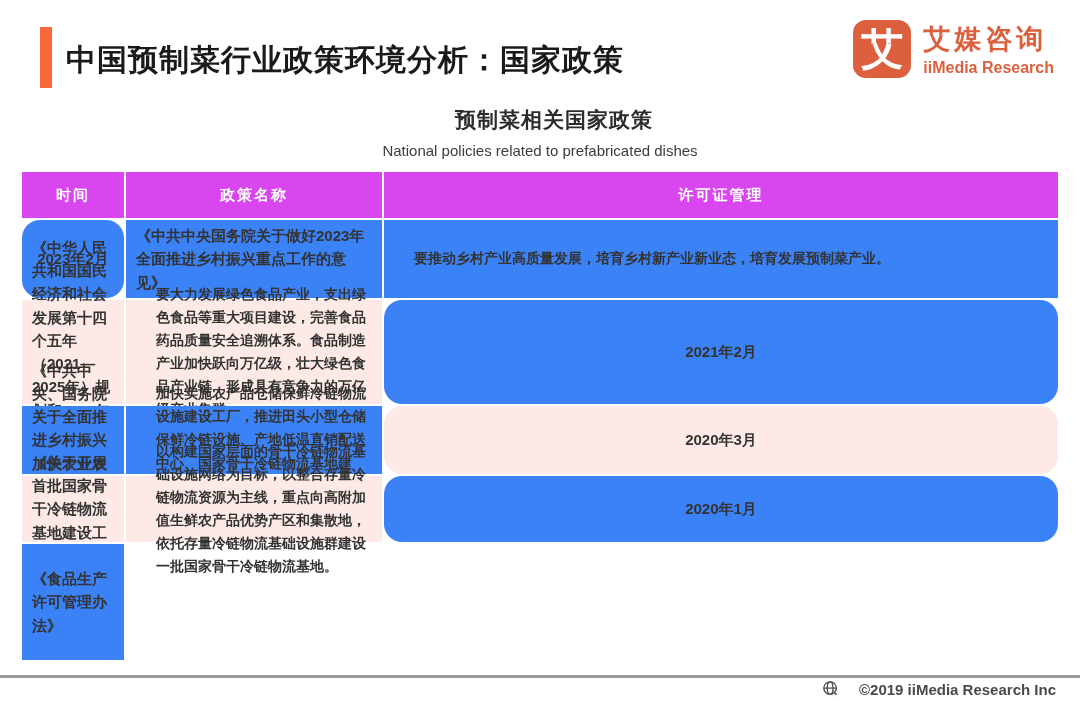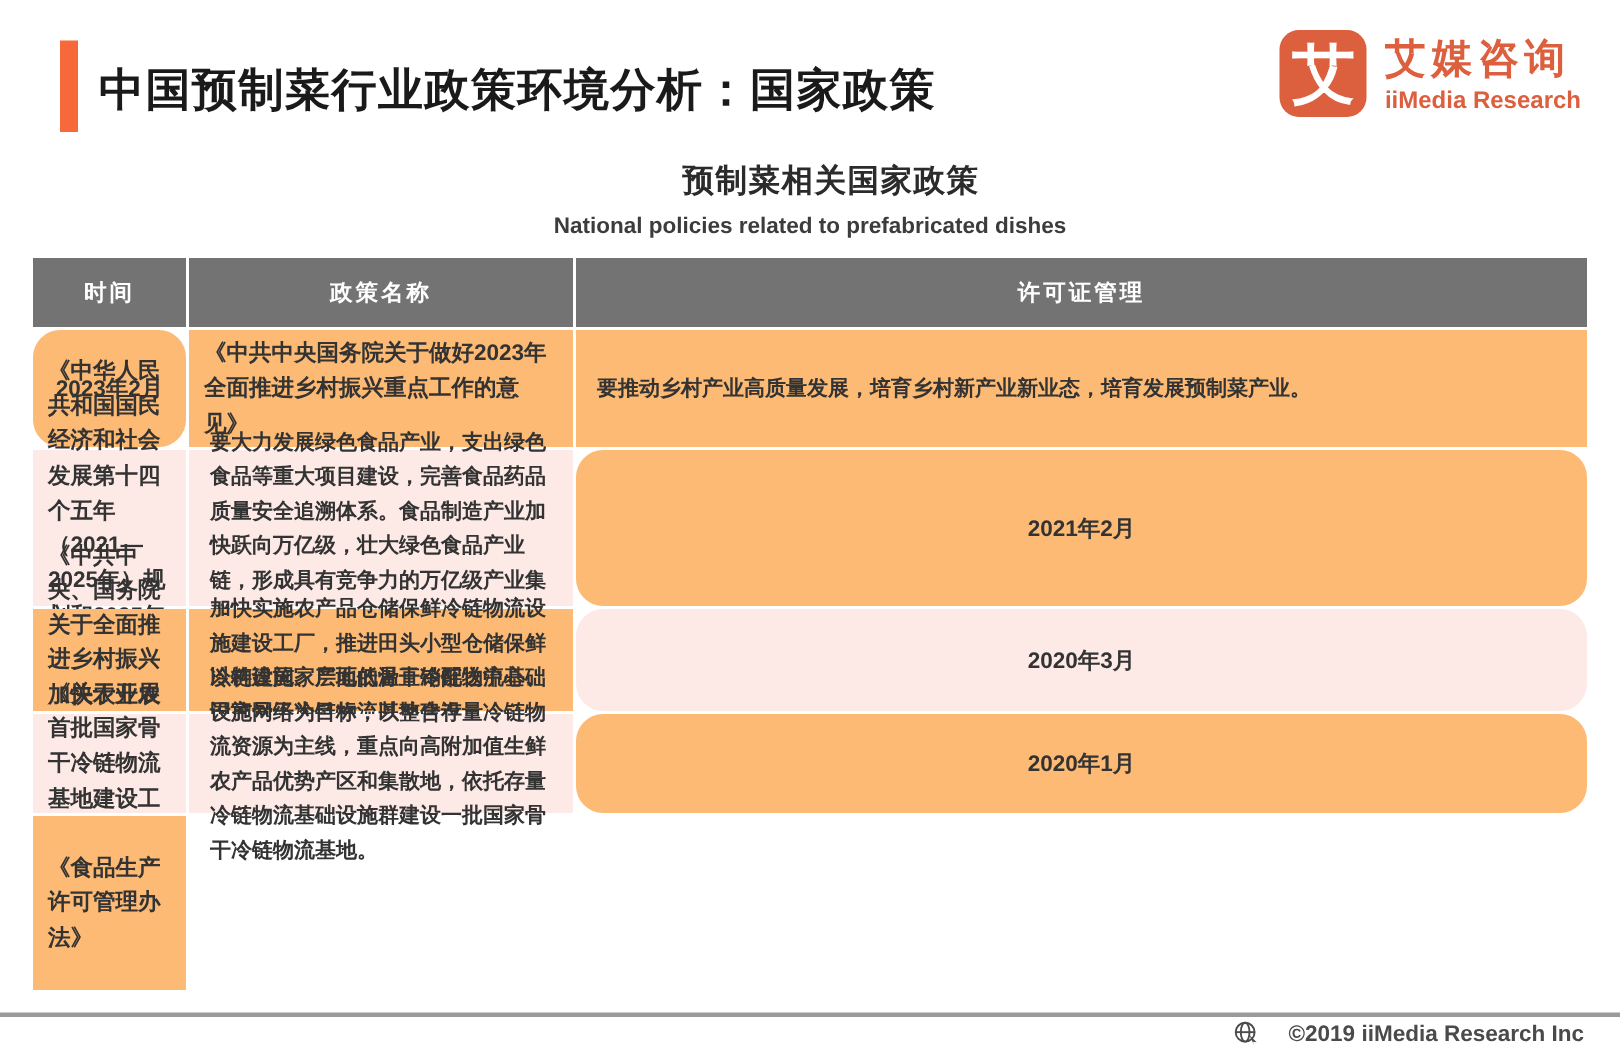--- a/index.html
+++ b/index.html
@@ -29,43 +29,43 @@
     display: flex; align-items: center; justify-content: center;
     font-size: 42px; font-weight: bold; line-height: 1;
   }
   .logo-text { margin-left: 12px; color: #DC5F3E; }
   .logo-cn { font-size: 27px; font-weight: bold; letter-spacing: 4px; }
   .logo-en { font-size: 16px; font-weight: bold; margin-top: 2px; }
 
   
   .subtitle-block { text-align: center; margin-top: 6px; }
   .subtitle-cn { font-size: 21px; font-weight: bold; color: #2b2b2b; letter-spacing: 1px; padding-left: 28px; }
-  .subtitle-en { font-size: 15px; color: #3c3c3c; margin-top: 8px; font-weight: bold; }
+  .subtitle-en { font-size: 15px; color: #3c3c3c; margin-top: 8px; }
 
   
   .policy-table {
     position: absolute; left: 22px; top: 172px; width: 1036px;
     display: grid;
     grid-template-columns: 102px 256px 1fr;
     grid-template-rows: 46px 78px 104px 68px 66px 116px;
     gap: 2px;
     background: #ffffff;
   }
   .cell { display: flex; align-items: center; }
   .th {
-    background: #737373; color: #ffffff;
+    background: #d946ef; color: #ffffff;
     font-size: 15px; font-weight: bold;
     justify-content: center; letter-spacing: 2px;
   }
-  .row-dark  { background: #fdba74; }
+  .row-dark  { background: #3b82f6; }
   .row-light { background: #FDEAE6; }
   .td { color: #333333; font-weight: 600; }
   .td-time { justify-content: center; font-size: 15px; border-radius: 18px; }
   .td-policy { padding: 4px 10px; font-size: 15px; line-height: 1.55; text-align: left; }
-  .td-content { padding: 4px 16px 4px 14px; font-size: 14px; line-height: 1.65; text-align: left; }
+  .td-content { padding: 4px 16px 4px 30px; font-size: 14px; line-height: 1.65; text-align: left; }
 
   
   .footer-line {
     position: absolute; left: 0; top: 675px; width: 1080px;
     height: 3px; background: #9a9a9a;
   }
   .footer-text {
     position: absolute; right: 24px; top: 680px;
     display: flex; align-items: center;
     color: #4a4a4a; font-size: 15px; font-weight: 600; white-space: nowrap;

